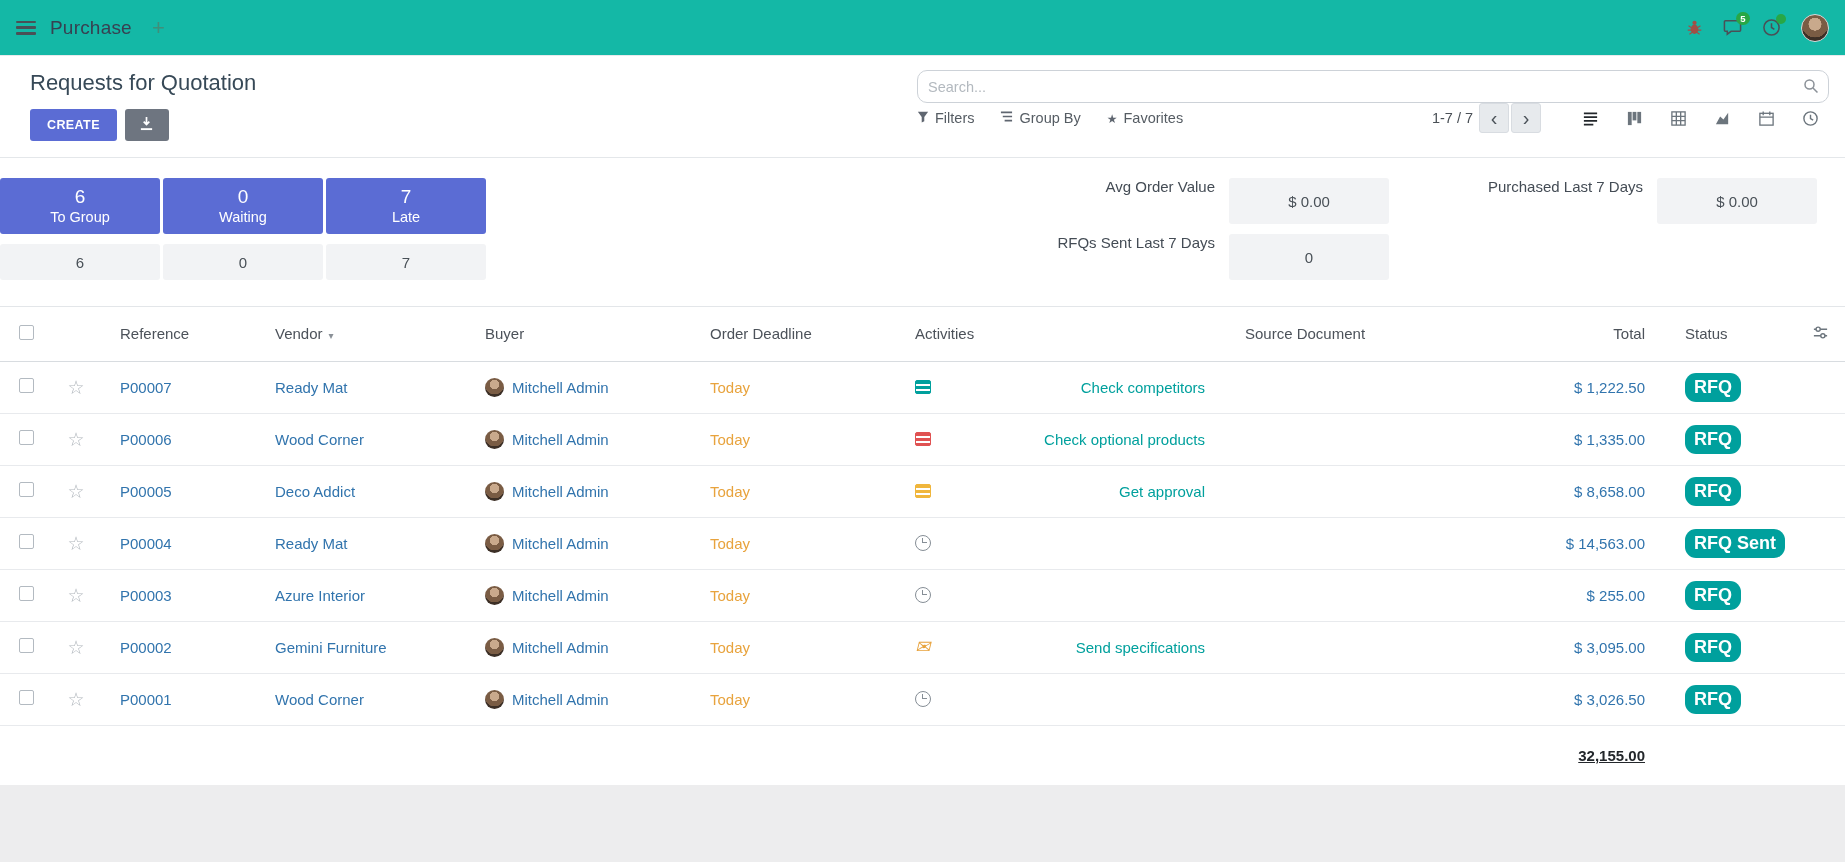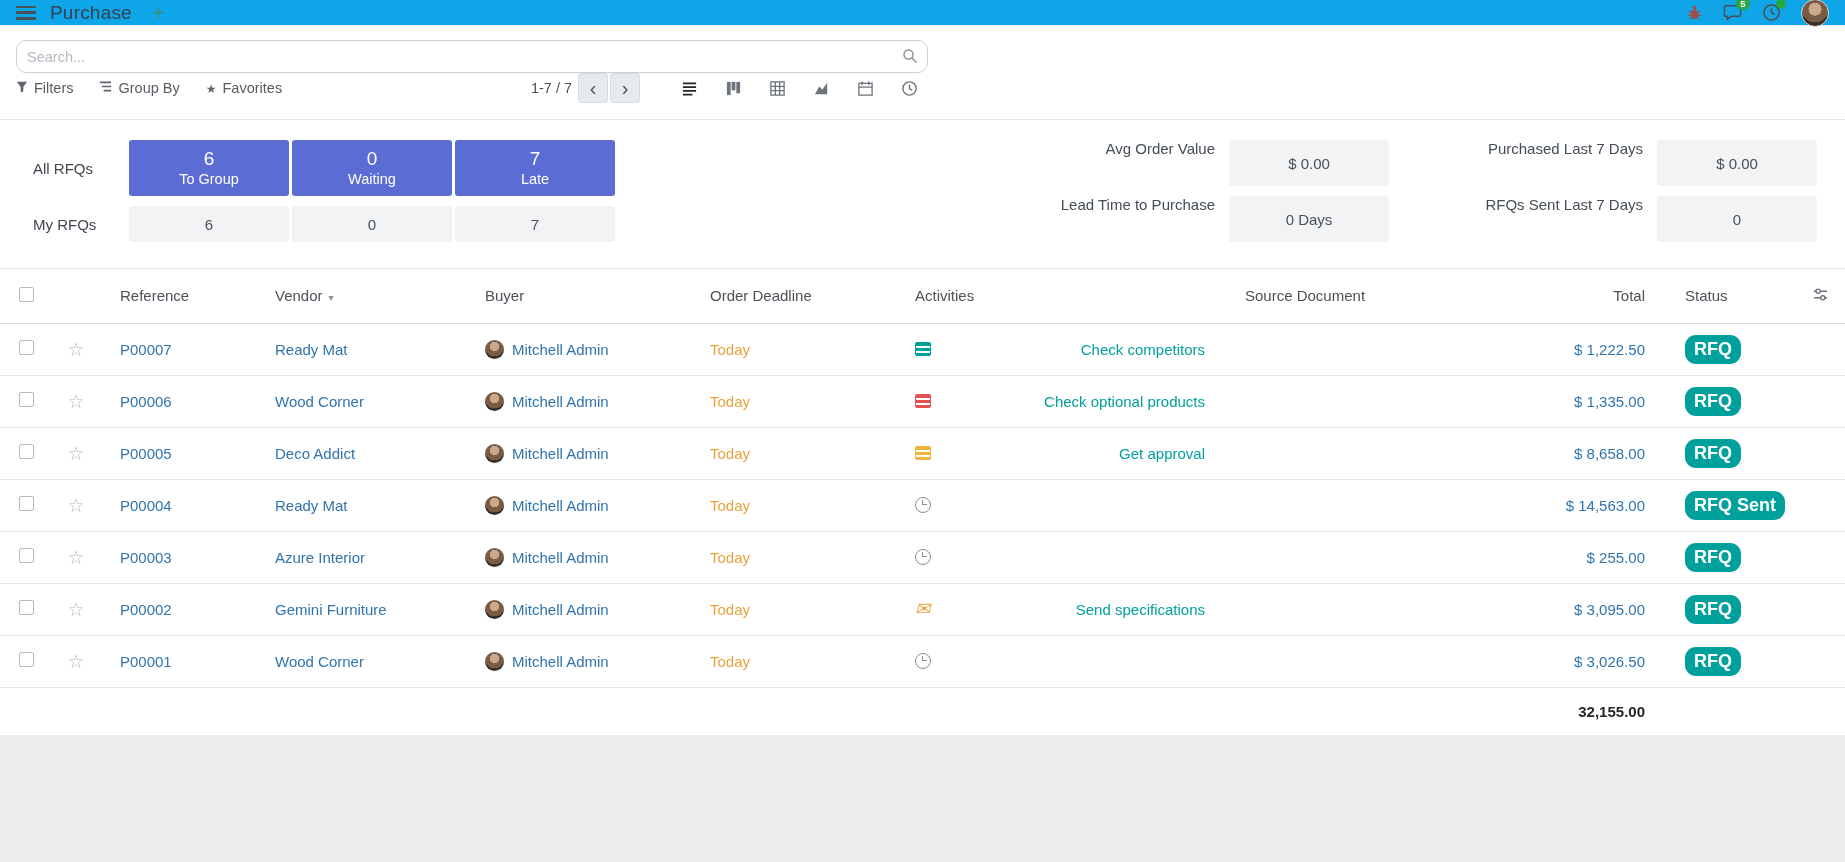--- a/index.html
+++ b/index.html
@@ -1,20 +1,20 @@
 <!DOCTYPE html>
 <html style="--accent: #5b6cd4; --link: #3174ad; --teal: #00a09d; --warn: #e8a33d; --badge: #00a09d; --green: #28a745; --red: #e05252; --yellow: #f0b63c; --graybtn: #6e7580;"><head>
 <meta charset="utf-8">
 <style>
   * { box-sizing: border-box; margin: 0; padding: 0; }
   html,body { width:1845px; height:862px; overflow:hidden;
     font-family:"Liberation Sans", sans-serif; background:#ededee; color:#33383f; }
 
   
-  .navbar { height:26px; background:#0ea5e9; display:flex; align-items:center;
+  .navbar { height:56px; background:#14b8a6; display:flex; align-items:center;
     padding:0 16px; border-bottom:1px solid #e8eaec; }
   .hamburger { width:20px; height:14px; display:flex; flex-direction:column;
     justify-content:space-between; cursor:pointer; margin-right:14px; }
   .hamburger span { display:block; height:2.5px; background:#4a5056; border-radius:1px; }
   .app-name { font-size:19px; color:#374151; letter-spacing:.2px; cursor:pointer; }
   .navbar-plus { margin-left:20px; font-size:22px; color:#3f8f7a; cursor:pointer; line-height:1; }
   .navbar-plus::before { content:"+"; }
   .nav-right { margin-left:auto; display:flex; align-items:center; gap:20px; }
   .nav-ico { position:relative; display:inline-flex; cursor:pointer; }
   .nav-badge { position:absolute; top:-6px; right:-8px; background:var(--green,#28a745);
@@ -116,21 +116,21 @@
     position:relative; }
   .ai-clock::before { content:""; position:absolute; left:5.6px; top:2px; width:1.6px;
     height:5px; background:#868e96; }
   .ai-clock::after { content:""; position:absolute; left:5.6px; top:5.6px; width:5px;
     height:1.6px; background:#868e96; }
   .c-total, th.h-total { text-align:right; }
   .total-val { color:var(--link,#3174ad); }
   .badge { display:inline-block; background:var(--badge,#00a09d); color:#fff;
     font-size:18px; font-weight:bold; padding:4px 9px; border-radius:11px; }
   .sort-caret::before { content:"\25BE"; font-size:10px; color:#8a9097; margin-left:6px; }
-  tfoot td { height:48px; font-size:15px; font-weight:bold; color:#23272b; }
+  tfoot td { height:60px; font-size:15px; font-weight:bold; color:#23272b;text-decoration:underline; }
 </style>
 </head>
 <body>
 
 <div class="navbar">
   <div class="hamburger">
       <span></span>
       <span></span>
       <span></span>
     </div>
@@ -155,20 +155,34 @@
           <circle cx="10" cy="10" r="8" fill="none" stroke="#4a5056" stroke-width="1.6"></circle>
           <path d="M10 5.5V10l3 2" fill="none" stroke="#4a5056" stroke-width="1.6"></path>
         </svg>
       <span class="nav-dot"></span>
     </span>
     <span class="avatar-lg"></span>
   </div>
 </div>
 
 <div class="control-panel">
+  <div class="cp-left">
+    <div class="page-title">Requests for Quotation</div>
+    <div class="cp-buttons">
+      <button class="btn-create">CREATE</button>
+      <button class="btn-export">
+        <span>
+          <svg width="15" height="15" viewBox="0 0 16 16">
+              <path d="M8 1v8M5 6l3 3 3-3" stroke="#fff" stroke-width="1.8" fill="none"></path>
+              <path d="M2 13h12v2H2z" fill="#fff"></path>
+            </svg>
+        </span>
+      </button>
+    </div>
+  </div>
   <div class="cp-right">
     <div class="search-box">
       <input class="search-input" type="text" placeholder="Search..." style="">
       <span class="search-ico">
         <svg width="16" height="16" viewBox="0 0 16 16">
             <circle cx="6.5" cy="6.5" r="4.5" fill="none" stroke="#8a9097" stroke-width="1.5"></circle>
             <path d="M10 10l4.5 4.5" stroke="#8a9097" stroke-width="1.5"></path>
           </svg>
       </span>
     </div>
@@ -232,24 +246,20 @@
               <path d="M9 5v4l2.8 1.8"></path>
             </svg>
         </span>
       </div>
     </div>
   </div>
 </div>
 
 <div class="dashboard">
   <div class="dash-left">
-    <div class="dash-labels">
-      <div class="dl-top">All RFQs</div>
-      <div class="dl-bottom">My RFQs</div>
-    </div>
     <div class="kpi-col">
       <button class="kpi-btn">
         <span class="kpi-count">6</span>
         <span class="kpi-label">To Group</span>
       </button>
       <div class="kpi-my">6</div>
     </div>
     <div class="kpi-col">
       <button class="kpi-btn">
         <span class="kpi-count">0</span>
@@ -266,24 +276,20 @@
     </div>
   </div>
   <div class="dash-right">
     <div class="stat-cell">
       <span class="stat-label">Avg Order Value</span>
       <span class="stat-value">$ 0.00</span>
     </div>
     <div class="stat-cell">
       <span class="stat-label">Purchased Last 7 Days</span>
       <span class="stat-value">$ 0.00</span>
-    </div>
-    <div class="stat-cell">
-      <span class="stat-label">Lead Time to Purchase</span>
-      <span class="stat-value">0 Days</span>
     </div>
     <div class="stat-cell">
       <span class="stat-label">RFQs Sent Last 7 Days</span>
       <span class="stat-value">0</span>
     </div>
   </div>
 </div>
 
 <div class="list-wrap">
 <table>

